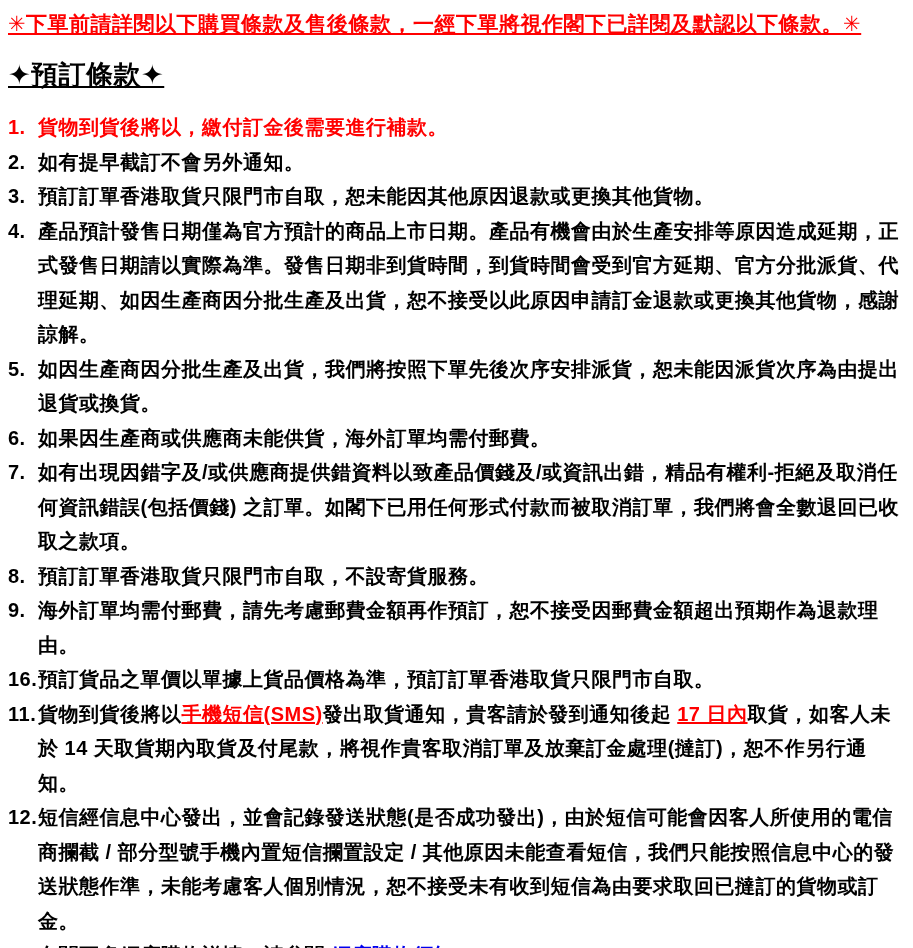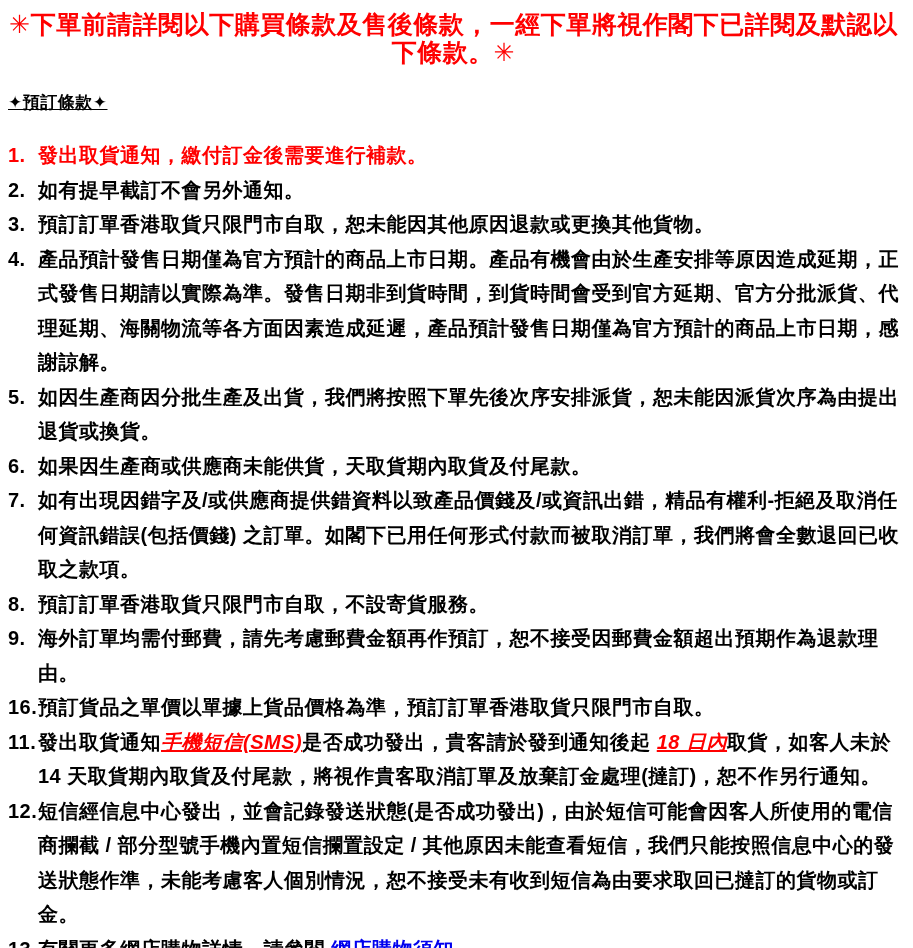--- a/index.html
+++ b/index.html
@@ -15,30 +15,30 @@
     width:913px;
   }
   .doc{
     box-sizing:border-box;
     width:913px;
     min-height:948px;
     padding:8px 14px 10px 8px;
   }
   .title{
     color:var(--red);
-    font-size:25px;
+    text-decoration:underline;
+    font-size:21px;
     line-height:28px;
     margin:2px 0 24px 0;
     letter-spacing:0.5px;
-    text-align:center;
   }
   .heading{
     color:var(--ink);
     text-decoration:underline;
-    font-size:17px;
+    font-size:27px;
     line-height:26px;
     margin:0 0 22px 0;
     letter-spacing:0.5px;
   }
   .terms{
     margin:0;
     padding:0;
     list-style:none;
   }
   .term{
@@ -53,80 +53,79 @@
   }
   .term .content{
     flex:1 1 auto;
   }
   .term.red, .term.red .num{ color:var(--red); }
   .seg-normal{ color:inherit; }
   .seg-red{ color:var(--red); }
   .seg-red-underline{
     color:var(--red);
     text-decoration:underline;
-    font-style:italic;
   }
   a.seg-link{
     color:var(--blue);
     text-decoration:underline;
     cursor:pointer;
   }
 </style>
 </head>
 <body>
 
 <div class="doc">
   <div class="title">✳下單前請詳閱以下購買條款及售後條款，一經下單將視作閣下已詳閱及默認以下條款。✳</div>
 
   <div class="heading">✦預訂條款✦</div>
 
   <ol class="terms">
       <li class="term red">
     <span class="num">1.</span>
-    <span class="content"><span class="seg-red">發出取貨通知，繳付訂金後需要進行補款。</span></span>
+    <span class="content"><span class="seg-red">貨物到貨後將以，繳付訂金後需要進行補款。</span></span>
   </li>
       <li class="term">
     <span class="num">2.</span>
     <span class="content"><span class="seg-normal">如有提早截訂不會另外通知。</span></span>
   </li>
       <li class="term">
     <span class="num">3.</span>
     <span class="content"><span class="seg-normal">預訂訂單香港取貨只限門市自取，恕未能因其他原因退款或更換其他貨物。</span></span>
   </li>
       <li class="term">
     <span class="num">4.</span>
-    <span class="content"><span class="seg-normal">產品預計發售日期僅為官方預計的商品上市日期。產品有機會由於生產安排等原因造成延期，正式發售日期請以實際為準。發售日期非到貨時間，到貨時間會受到官方延期、官方分批派貨、代理延期、海關物流等各方面因素造成延遲，產品預計發售日期僅為官方預計的商品上市日期，感謝諒解。</span></span>
+    <span class="content"><span class="seg-normal">產品預計發售日期僅為官方預計的商品上市日期。產品有機會由於生產安排等原因造成延期，正式發售日期請以實際為準。發售日期非到貨時間，到貨時間會受到官方延期、官方分批派貨、代理延期、如因生產商因分批生產及出貨，恕不接受以此原因申請訂金退款或更換其他貨物，感謝諒解。</span></span>
   </li>
       <li class="term">
     <span class="num">5.</span>
     <span class="content"><span class="seg-normal">如因生產商因分批生產及出貨，我們將按照下單先後次序安排派貨，恕未能因派貨次序為由提出退貨或換貨。</span></span>
   </li>
       <li class="term">
     <span class="num">6.</span>
-    <span class="content"><span class="seg-normal">如果因生產商或供應商未能供貨，天取貨期內取貨及付尾款。</span></span>
+    <span class="content"><span class="seg-normal">如果因生產商或供應商未能供貨，海外訂單均需付郵費。</span></span>
   </li>
       <li class="term">
     <span class="num">7.</span>
     <span class="content"><span class="seg-normal">如有出現因錯字及/或供應商提供錯資料以致產品價錢及/或資訊出錯，精品有權利-拒絕及取消任何資訊錯誤(包括價錢) 之訂單。如閣下已用任何形式付款而被取消訂單，我們將會全數退回已收取之款項。</span></span>
   </li>
       <li class="term">
     <span class="num">8.</span>
     <span class="content"><span class="seg-normal">預訂訂單香港取貨只限門市自取，不設寄貨服務。</span></span>
   </li>
       <li class="term">
     <span class="num">9.</span>
     <span class="content"><span class="seg-normal">海外訂單均需付郵費，請先考慮郵費金額再作預訂，恕不接受因郵費金額超出預期作為退款理由。</span></span>
   </li>
       <li class="term">
     <span class="num">16.</span>
     <span class="content"><span class="seg-normal">預訂貨品之單價以單據上貨品價格為準，預訂訂單香港取貨只限門市自取。</span></span>
   </li>
       <li class="term">
     <span class="num">11.</span>
-    <span class="content"><span class="seg-normal">發出取貨通知</span><span class="seg-red-underline">手機短信(SMS)</span><span class="seg-normal">是否成功發出，貴客請於發到通知後起 </span><span class="seg-red-underline">18 日內</span><span class="seg-normal">取貨，如客人未於 14 天取貨期內取貨及付尾款，將視作貴客取消訂單及放棄訂金處理(撻訂)，恕不作另行通知。</span></span>
+    <span class="content"><span class="seg-normal">貨物到貨後將以</span><span class="seg-red-underline">手機短信(SMS)</span><span class="seg-normal">發出取貨通知，貴客請於發到通知後起 </span><span class="seg-red-underline">17 日內</span><span class="seg-normal">取貨，如客人未於 14 天取貨期內取貨及付尾款，將視作貴客取消訂單及放棄訂金處理(撻訂)，恕不作另行通知。</span></span>
   </li>
       <li class="term">
     <span class="num">12.</span>
     <span class="content"><span class="seg-normal">短信經信息中心發出，並會記錄發送狀態(是否成功發出)，由於短信可能會因客人所使用的電信商攔截 / 部分型號手機內置短信攔置設定 / 其他原因未能查看短信，我們只能按照信息中心的發送狀態作準，未能考慮客人個別情況，恕不接受未有收到短信為由要求取回已撻訂的貨物或訂金。</span></span>
   </li>
       <li class="term">
     <span class="num">13.</span>
     <span class="content"><span class="seg-normal">有關更多網店購物詳情，請參閱 </span><a href="#" class="seg-link">網店購物須知</a><span class="seg-normal"> 。</span></span>
   </li>
     </ol>

